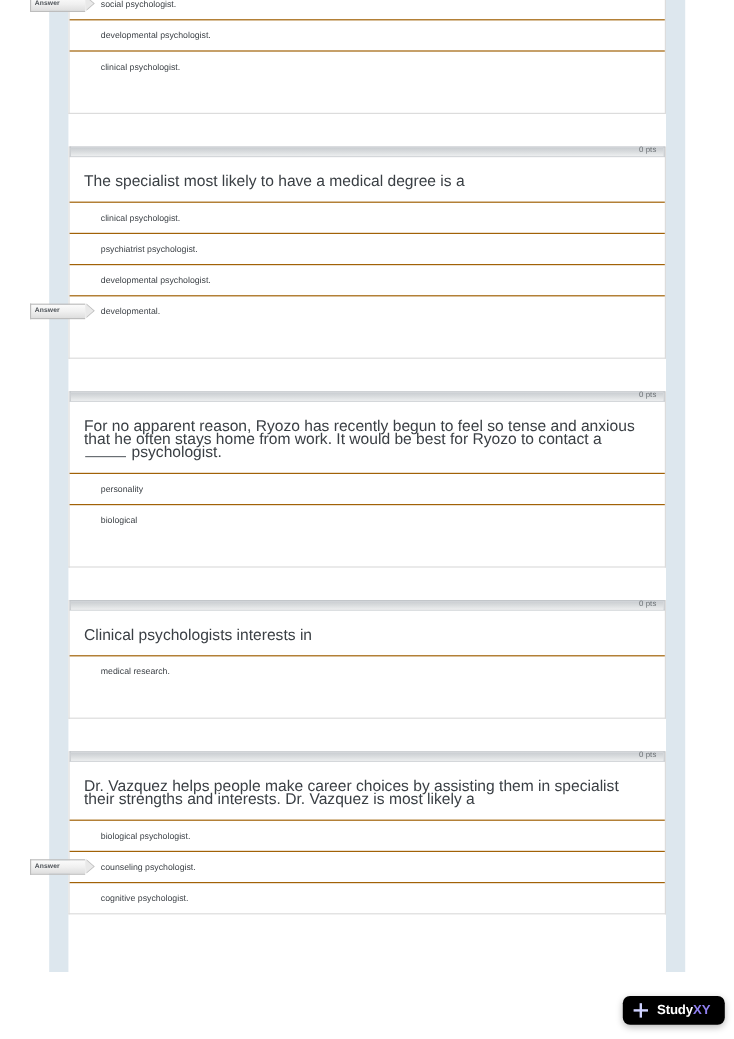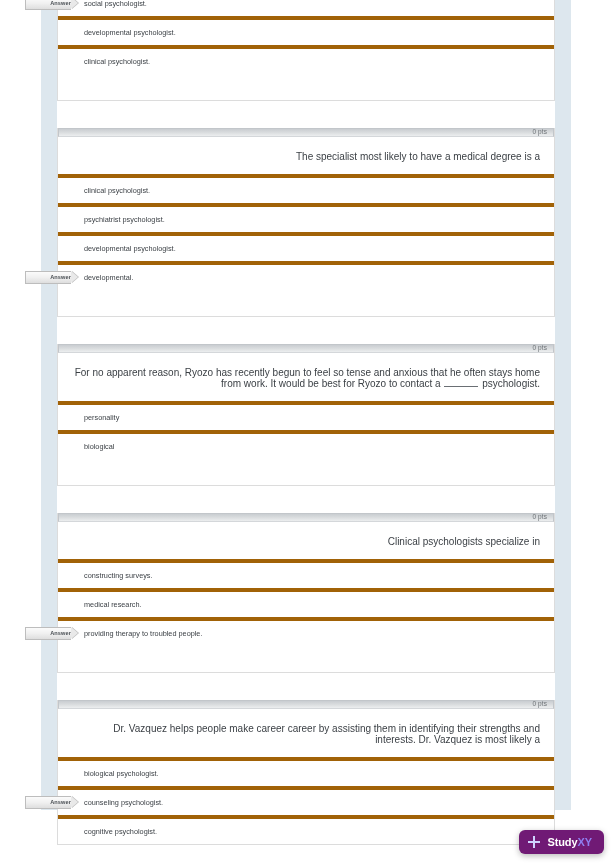--- a/index.html
+++ b/index.html
@@ -36,21 +36,20 @@
   .rail-left  { left: 41px; }
   .rail-right { left: 555px; }
 
   
   .quiz-column {
     position: absolute;
     left: 57px;
     top: 0;
     width: 498px;
     height: 776px;
-    text-align: right;
   }
 
   
   .card {
     position: relative;
     background: #ffffff;
     border: 1px solid #dcdcdc;
     border-top: none;
     box-sizing: border-box;
     margin-bottom: 27px;
@@ -74,38 +73,38 @@
     letter-spacing: 0.1px;
     line-height: 9px;
   }
 
   .card-body {
     padding: 0;
   }
 
   
   .question-text {
-    font-size: 10px;
+    font-size: 13px;
     color: #3a3f44;
     line-height: 11px;
     padding: 14px 14px 12px 12px;
   }
   .blank {
     display: inline-block;
     border-bottom: 1px solid #6a6f74;
     width: 34px;
     height: 7px;
     vertical-align: baseline;
     margin: 0 1px;
   }
 
   
   .option-row {
     position: relative;
-    border-top: 4px solid #a16207;
+    border-top: 1px solid #a16207;
     height: 25px;
   }
   .option-row:first-child { border-top: 1px solid #e6e6e6; }
   .option-label {
     position: absolute;
     left: 26px;
     top: 0;
     height: 25px;
     line-height: 25px;
     font-size: 7.3px;
@@ -160,21 +159,21 @@
     border-left: 7px solid #bdbdbd;
     z-index: -1;
   }
 
   
   .studyxy-badge {
     position: absolute;
     right: 8px;
     bottom: 12px;
     height: 24px;
-    background: #701a75;
+    background: #000000;
     border-radius: 6px;
     display: flex;
     align-items: center;
     padding: 0 12px 0 9px;
     box-shadow: 0 2px 6px rgba(0,0,0,0.28);
   }
   .studyxy-badge .plus {
     position: relative;
     width: 12px;
     height: 12px;
@@ -271,44 +270,33 @@
             <div class="option-label">biological</div>
           </div>
           <div class="card-foot"></div>
         </div>
       </div>
       <div class="card">
         <div class="card-header">
           <span class="card-points">0 pts</span>
         </div>
         <div class="card-body">
-          <div class="question-text">Clinical psychologists specialize in</div>
-          <div class="option-row">
-            <div class="option-label">constructing surveys.</div>
-          </div>
+          <div class="question-text">Clinical psychologists interests in</div>
           <div class="option-row">
             <div class="option-label">medical research.</div>
-          </div>
-          <div class="option-row">
-            <div class="answer-tag">
-              <span class="tag-point-b"></span>
-              <span class="tag-point"></span>
-              <span class="tag-text">Answer</span>
-            </div>
-            <div class="option-label">providing therapy to troubled people.</div>
           </div>
           <div class="card-foot"></div>
         </div>
       </div>
       <div class="card">
         <div class="card-header">
           <span class="card-points">0 pts</span>
         </div>
         <div class="card-body">
-          <div class="question-text">Dr. Vazquez helps people make career career by assisting them in identifying their strengths and interests. Dr. Vazquez is most likely a</div>
+          <div class="question-text">Dr. Vazquez helps people make career choices by assisting them in specialist their strengths and interests. Dr. Vazquez is most likely a</div>
           <div class="option-row">
             <div class="option-label">biological psychologist.</div>
           </div>
           <div class="option-row">
             <div class="answer-tag">
               <span class="tag-point-b"></span>
               <span class="tag-point"></span>
               <span class="tag-text">Answer</span>
             </div>
             <div class="option-label">counseling psychologist.</div>

